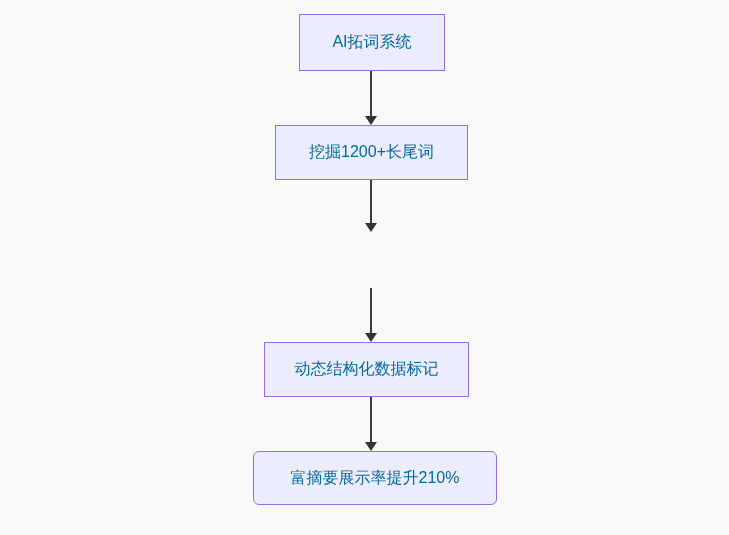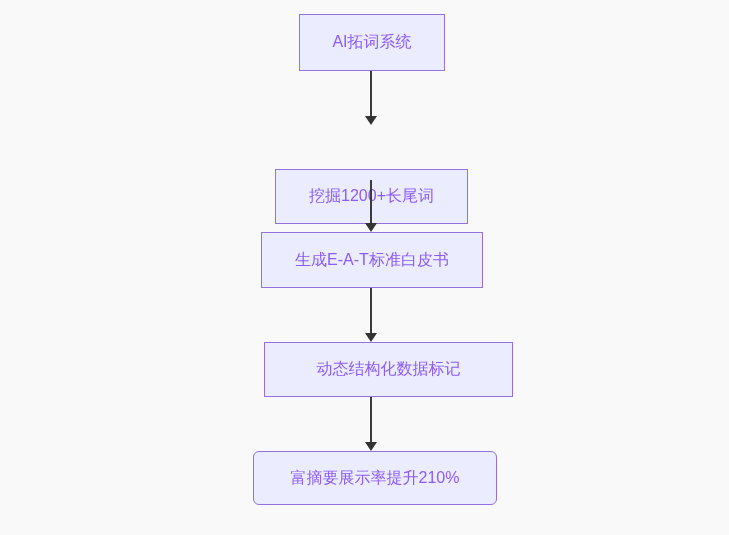--- a/index.html
+++ b/index.html
@@ -15,30 +15,30 @@
     background: #f9f9f9;
     overflow: hidden;
   }
   .flow-node {
     position: absolute;
     display: flex;
     align-items: center;
     justify-content: center;
     background: #ECECFF;
     border: 1px solid #9370DB;
-    color: #8b5cf6;
+    color: #0369a1;
     font-size: 16px;
     box-sizing: border-box;
     white-space: nowrap;
     text-align: center;
   }
   .node-1 { left: 299px; top: 14px;  width: 146px; height: 57px; }
-  .node-2 { left: 275px; top: 125px; width: 193px; height: 55px; margin-top: 44px; }
+  .node-2 { left: 275px; top: 125px; width: 193px; height: 55px; }
   .node-3 { left: 261px; top: 232px; width: 222px; height: 56px; }
-  .node-4 { left: 264px; top: 342px; width: 249px; height: 55px; }
+  .node-4 { left: 264px; top: 342px; width: 205px; height: 55px; }
   .node-5 { left: 253px; top: 451px; width: 244px; height: 54px; border-radius: 6px; }
 
   .flow-arrow {
     position: absolute;
     width: 14px;
     display: flex;
     flex-direction: column;
     align-items: center;
   }
   .flow-arrow .line {
@@ -74,23 +74,20 @@
 
   <div class="flow-node node-2">
     <span>挖掘1200+长尾词</span>
   </div>
 
   <div class="flow-arrow arrow-2">
     <div class="line"></div>
     <div class="head"></div>
   </div>
 
-  <div class="flow-node node-3">
-    <span>生成E-A-T标准白皮书</span>
-  </div>
 
   <div class="flow-arrow arrow-3">
     <div class="line"></div>
     <div class="head"></div>
   </div>
 
   <div class="flow-node node-4">
     <span>动态结构化数据标记</span>
   </div>
 

